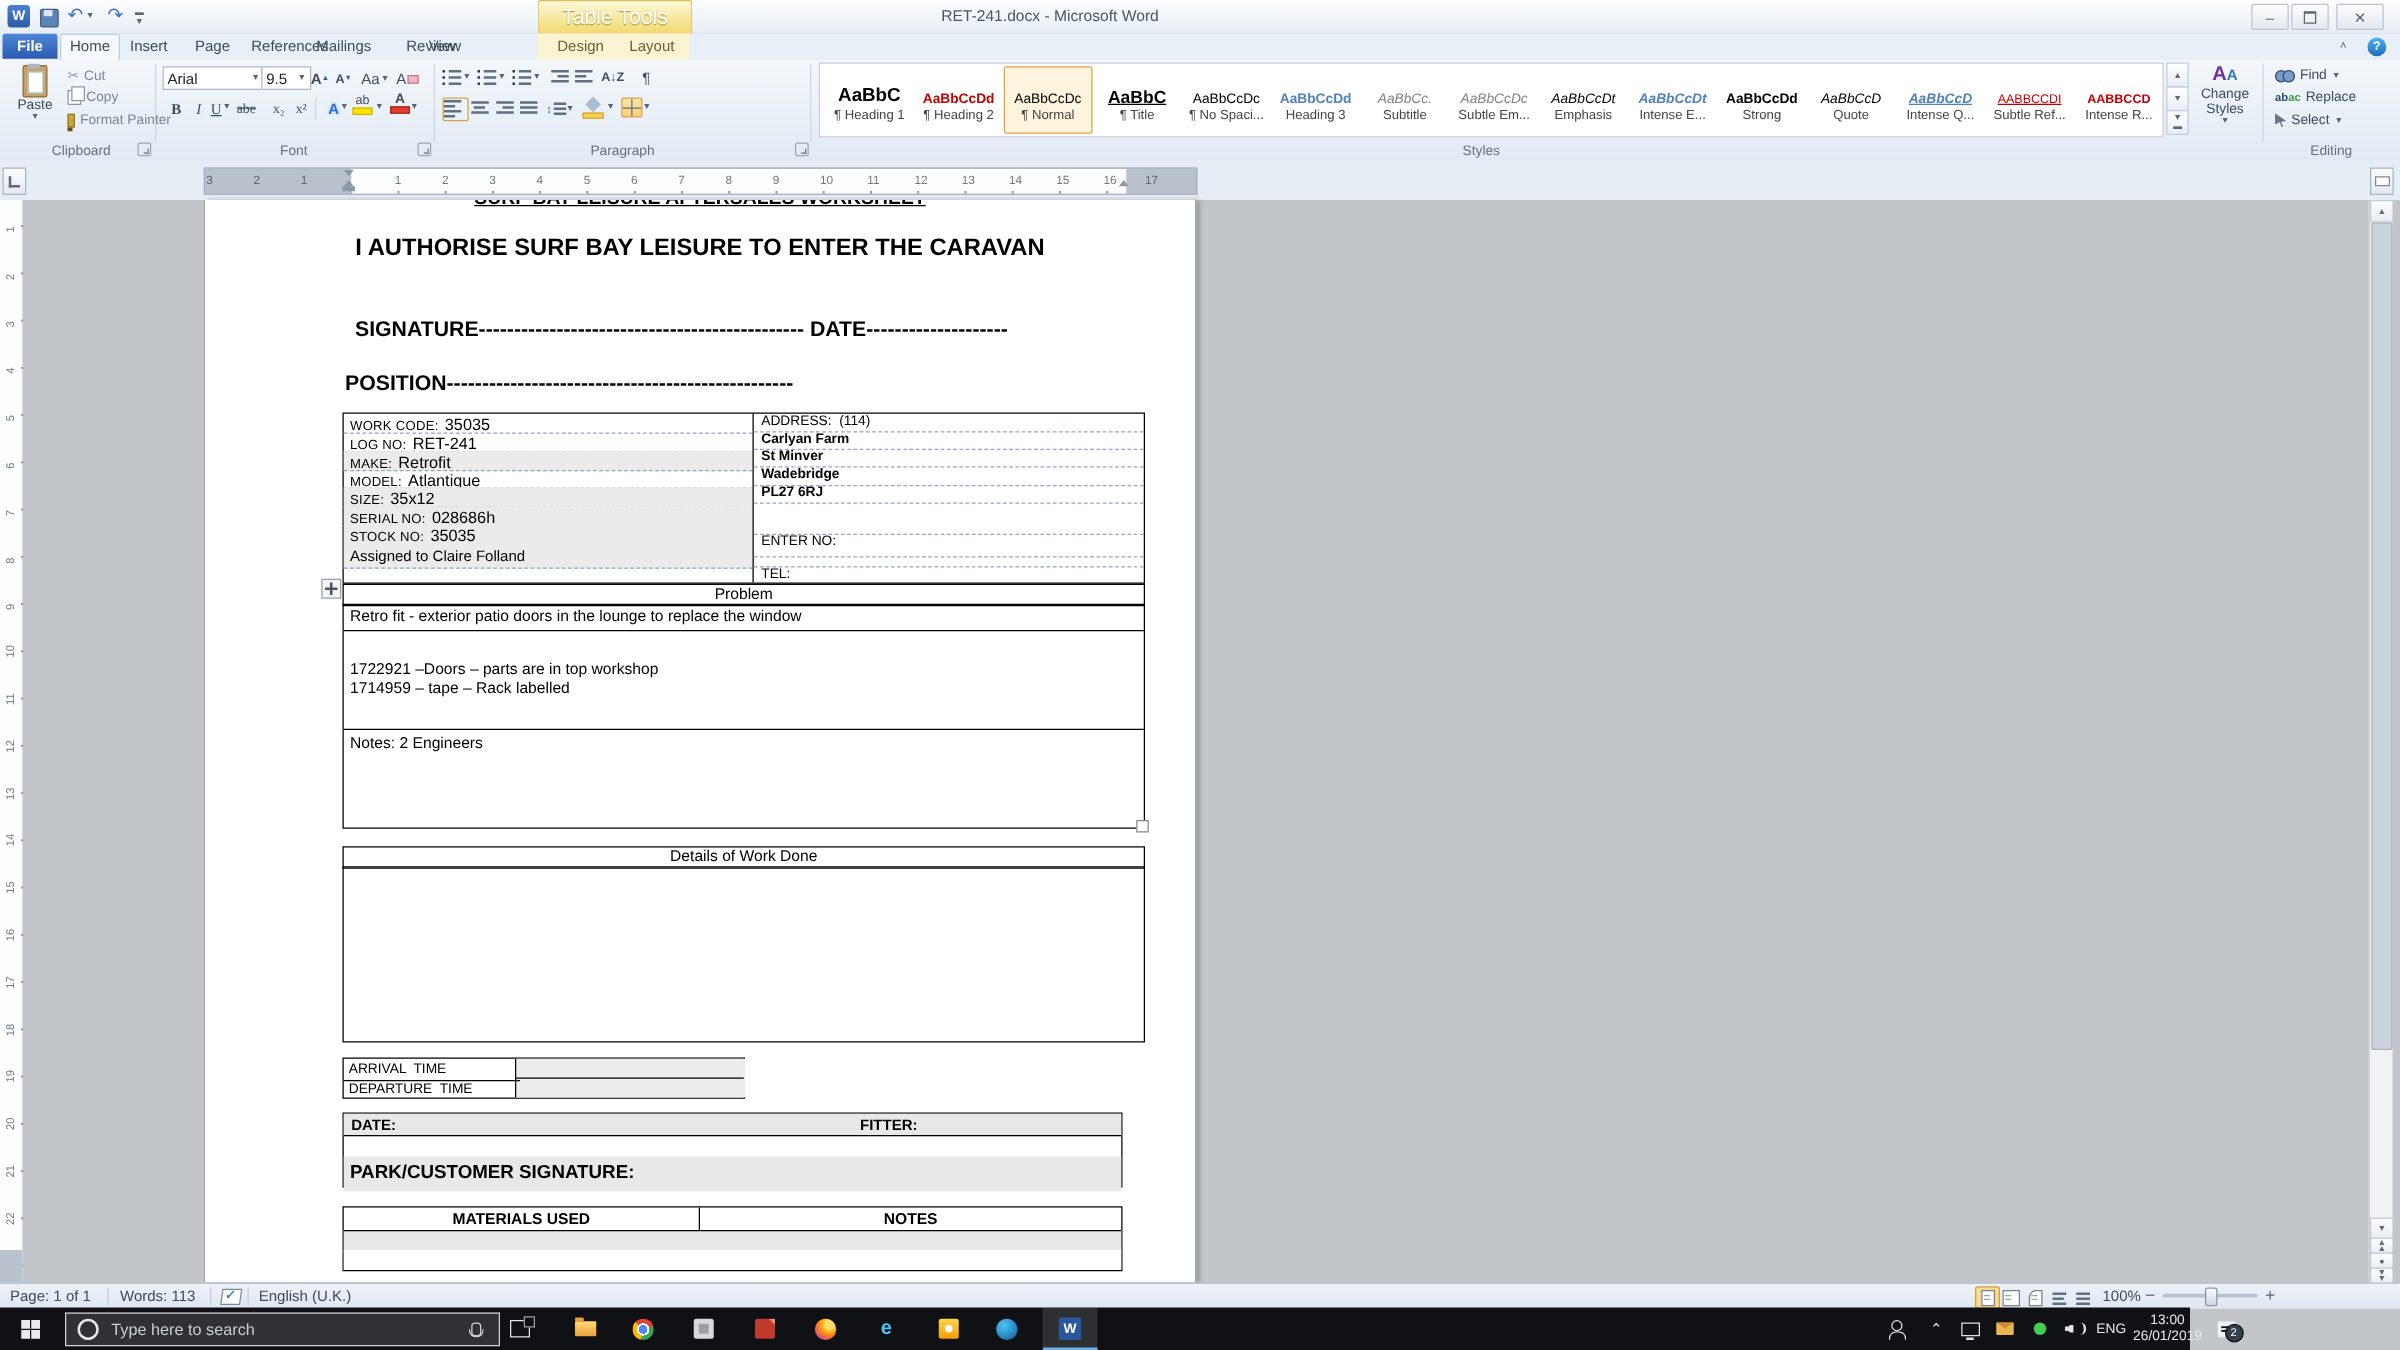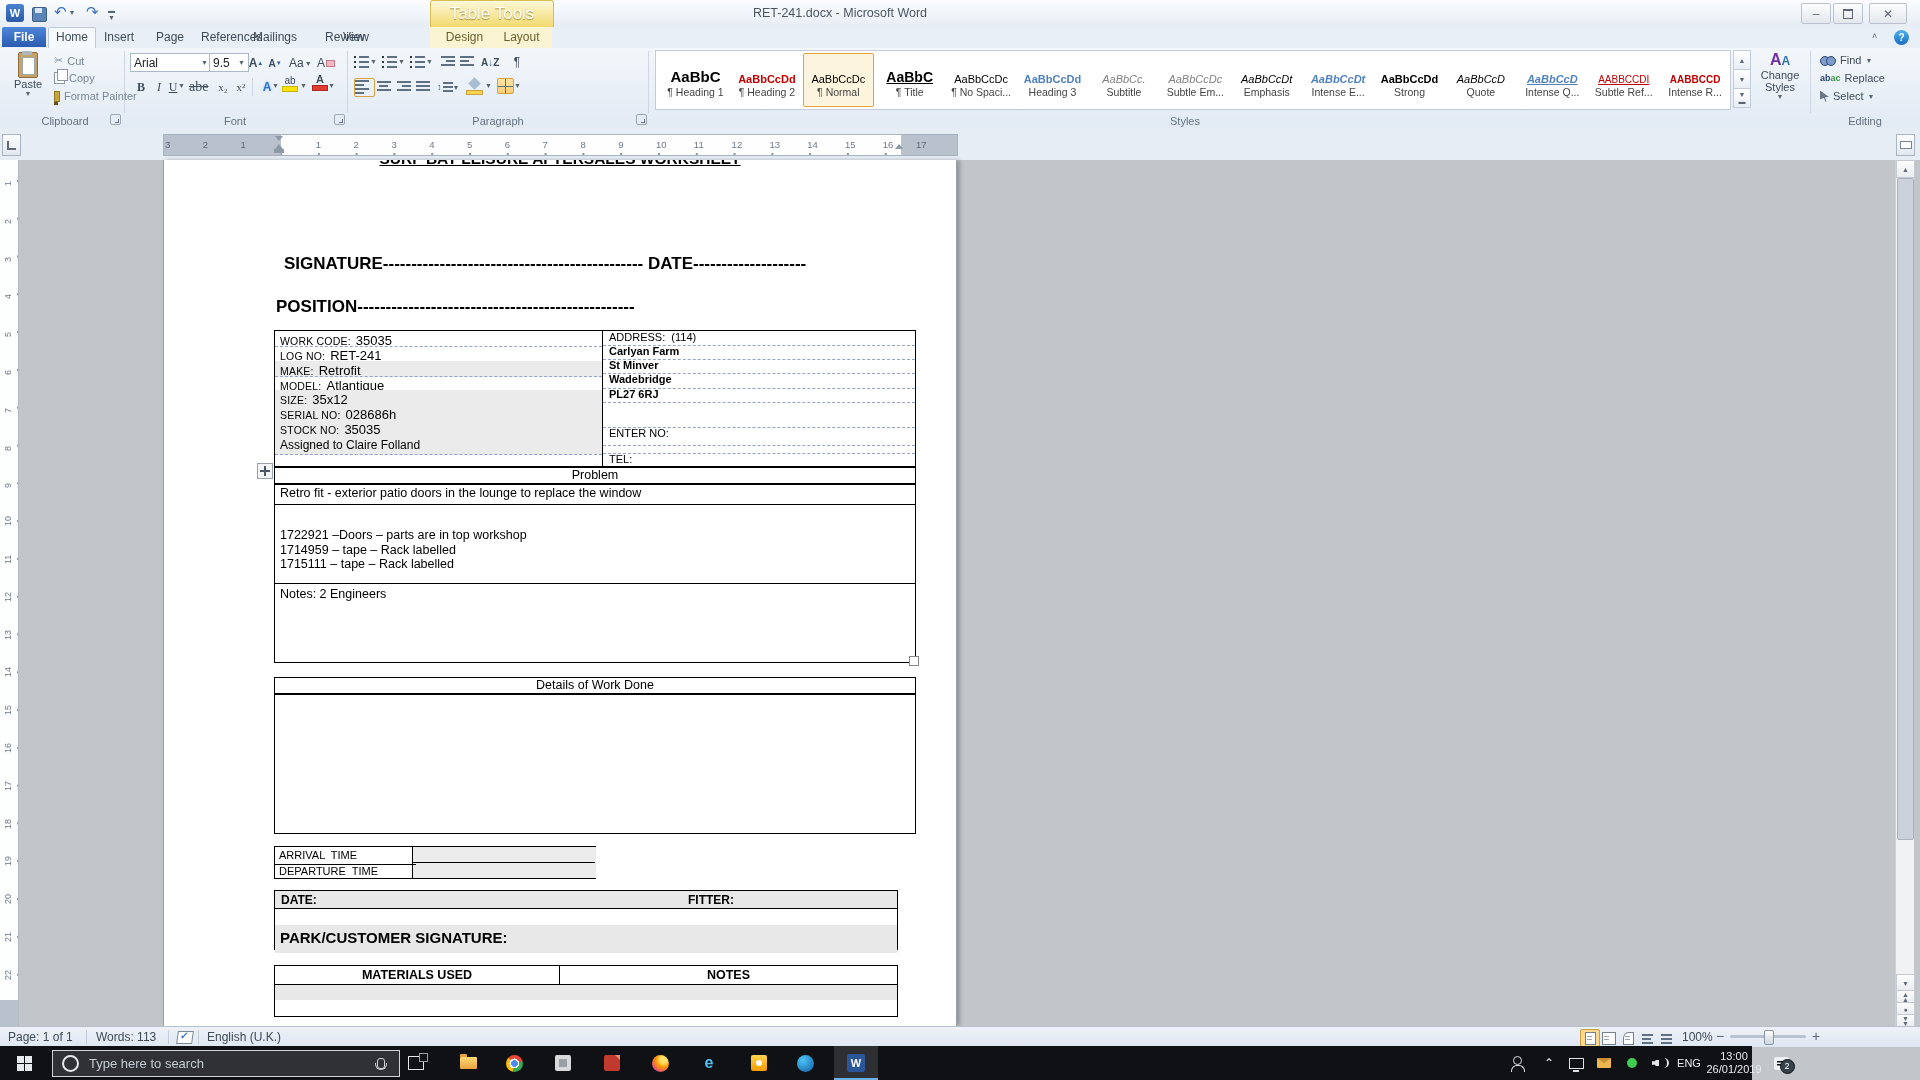--- a/index.html
+++ b/index.html
@@ -245,21 +245,21 @@
       <span class="car">▼</span>
     </div>
   <div class="b fbtn sans" style="left:247px;top:5px;font-weight:bold">A<span style="font-size:6px;color:#2e5fa3">▲</span></div>
   <div class="b fbtn sans" style="left:266px;top:5px;font-weight:bold;font-size:10px">A<span style="font-size:6px;color:#2e5fa3">▼</span></div>
   <div class="b fbtn sans" style="left:288px;top:5px">Aa<span class="ddw" style="margin-left:1px">▼</span></div>
   <div class="b fbtn sans" style="left:316px;top:5px">A<span style="width:7px;height:5px;background:#f4b8c0;border:1px solid #c4788a;margin-left:1px"></span></div>
   <div class="b fbtn" style="left:132px;top:29px;font-weight:bold">B</div>
   <div class="b fbtn" style="left:150px;top:29px;font-style:italic">I</div>
   <div class="b fbtn" style="left:164px;top:29px;text-decoration:underline">U</div>
   <div class="b ddw" style="left:178px;top:34px">▼</div>
-  <div class="b fbtn" style="left:188px;top:29px;text-decoration:line-through;font-size:14px">abe</div>
+  <div class="b fbtn" style="left:188px;top:29px;text-decoration:line-through;font-size:11px">abe</div>
   <div class="b fbtn" style="left:214px;top:29px;font-size:11px">x₂</div>
   <div class="b fbtn" style="left:232px;top:29px;font-size:11px">x²</div>
   <div class="gsep" style="left:252px;top:30px;bottom:32px"></div>
   <div class="b fbtn sans" style="left:258px;top:29px;font-weight:bold;color:#2d6fd0;text-shadow:0 0 3px #9cc3f0">A</div>
   <div class="b ddw" style="left:272px;top:34px">▼</div>
   <div class="b hl-ab" style="left:282px;top:28px">
     <span>ab</span>
       <span class="bar" style="background:#ffe400;border:1px solid #c9b500"></span>
     </div>
   <div class="b ddw" style="left:300px;top:34px">▼</div>
@@ -442,20 +442,21 @@
       <div class="vnum" style="top: 658.6px;">18</div>
       <div class="vnum" style="top: 696.4px;">19</div>
       <div class="vnum" style="top: 734.2px;">20</div>
       <div class="vnum" style="top: 772px;">21</div>
       <div class="vnum" style="top: 809.8px;">22</div>
     </div>
 
   <div class="b" id="page">
 
     <div class="b doc" style="top:-10px;left:0;right:0;text-align:center;font-weight:bold;font-size:15.5px;text-decoration:underline">SURF BAY LEISURE AFTERSALES WORKSHEET</div>
+    <div class="b doc" style="top:28px;left:0;right:0;text-align:center;font-weight:bold;font-size:19px">I AUTHORISE SURF BAY LEISURE TO ENTER THE CARAVAN</div>
     <div class="b doc" style="top:94px;left:120px;font-weight:bold;font-size:17px">SIGNATURE---------------------------------------------- DATE--------------------</div>
     <div class="b doc" style="top:137px;left:112px;font-weight:bold;font-size:17px">POSITION-------------------------------------------------</div>
 
     <div class="b" style="left:110px;top:170px;width:640px;height:135px;border:1px solid #000">
       <div class="b" id="infoleft" style="left:0;top:0;width:327px;height:135px">
           <div class="b dashrow" style="left: 0px; right: 0px; top: 0px; height: 15px; padding-left: 5px; overflow: hidden;"><span class="ilbl">WORK CODE:</span><span class="ival" style="margin-left: 5px;">35035</span></div>
           <div class="b dashrow" style="left: 0px; right: 0px; top: 15px; height: 15px; padding-left: 5px; overflow: hidden;"><span class="ilbl">LOG NO:</span><span class="ival" style="margin-left: 5px;">RET-241</span></div>
           <div class="b dashrow shaded" style="left: 0px; right: 0px; top: 30px; height: 15px; padding-left: 5px; overflow: hidden;"><span class="ilbl">MAKE:</span><span class="ival" style="margin-left: 5px;">Retrofit</span></div>
           <div class="b dashrow" style="left: 0px; right: 0px; top: 45px; height: 14px; padding-left: 5px; overflow: hidden;"><span class="ilbl">MODEL:</span><span class="ival" style="margin-left: 5px;">Atlantique</span></div>
           <div class="b dashrow shaded" style="left: 0px; right: 0px; top: 59px; height: 15px; padding-left: 5px; overflow: hidden;"><span class="ilbl">SIZE:</span><span class="ival" style="margin-left: 5px;">35x12</span></div>
@@ -476,21 +477,20 @@
     </div>
 
     <div class="b" style="left:93px;top:303px;width:14px;height:14px;border:1px solid #98a2ae;background:linear-gradient(#4a5663,#4a5663) 50% 50%/2px 10px no-repeat,linear-gradient(#4a5663,#4a5663) 50% 50%/10px 2px no-repeat,#f2f4f6"></div>
     <div class="b doc" style="left:110px;top:307px;width:640px;height:16px;border:1px solid #000;text-align:center;font-size:12.5px">Problem</div>
 
     <div class="b" style="left:110px;top:323px;width:640px;height:178px;border:1px solid #000">
       <div class="b doc" style="left:0;top:0;right:0;height:18px;border-bottom:1px solid #000;font-size:12.5px;padding:2px 0 0 5px">Retro fit - exterior patio doors in the lounge to replace the window</div>
       <div class="b doc" id="partslines" style="left:5px;top:44px;right:0;font-size:12.5px;line-height:14.6px">
           <div class="">1722921 –Doors – parts are in top workshop</div>
           <div class="">1714959 – tape – Rack labelled</div>
-          <div class="">1715111 – tape – Rack labelled</div>
         </div>
       <div class="b doc" style="left:0;top:99px;right:0;bottom:0;border-top:1px solid #000;font-size:12.5px;padding:3px 0 0 5px">Notes: 2 Engineers</div>
     </div>
     <div class="b" style="left:745px;top:496px;width:8px;height:8px;border:1px solid #888;background:#fff"></div>
 
     <div class="b doc" style="left:110px;top:517px;width:640px;height:16px;border:1px solid #000;text-align:center;font-size:12.5px">Details of Work Done</div>
     <div class="b" style="left:110px;top:533px;width:640px;height:139px;border:1px solid #000"></div>
 
     <div class="b" style="left:110px;top:686px;width:320px;height:31px;border:1px solid #000">
       <div class="b" style="left:137px;top:0;bottom:0;width:183px;border-left:1px solid #000;background:#ececec"></div>

